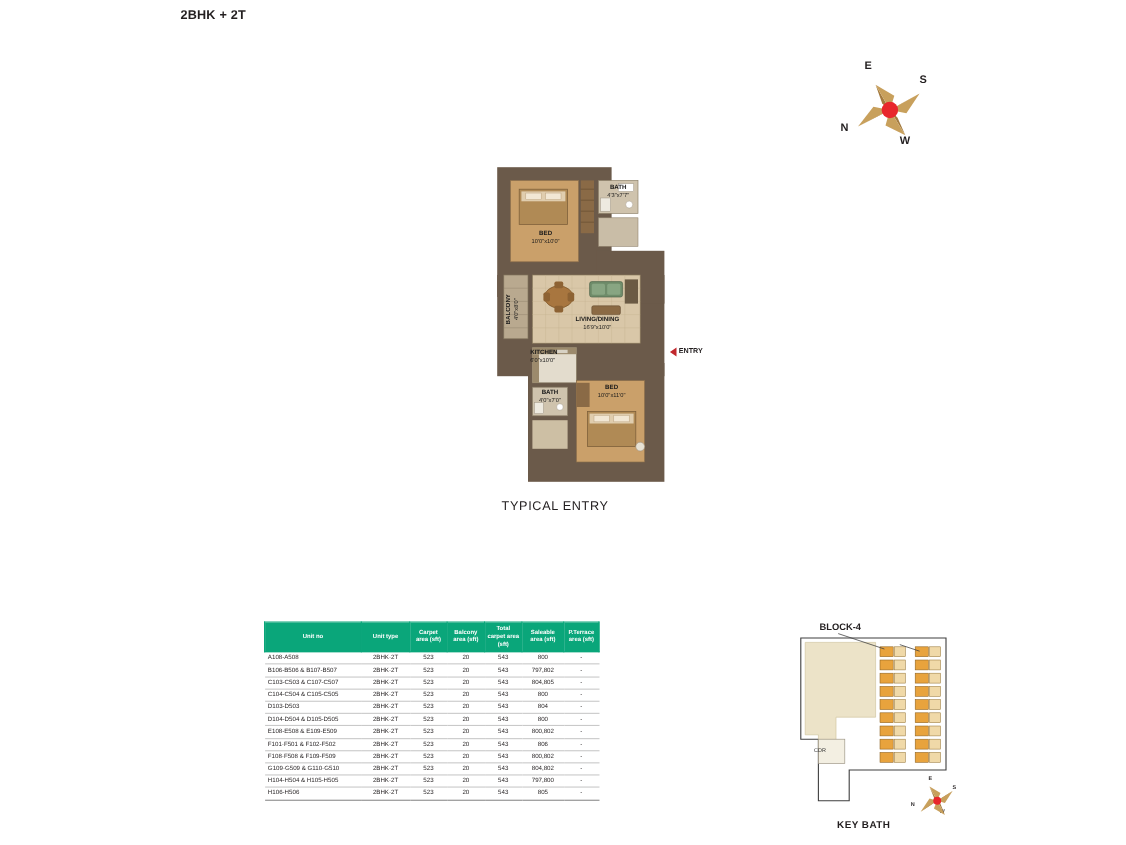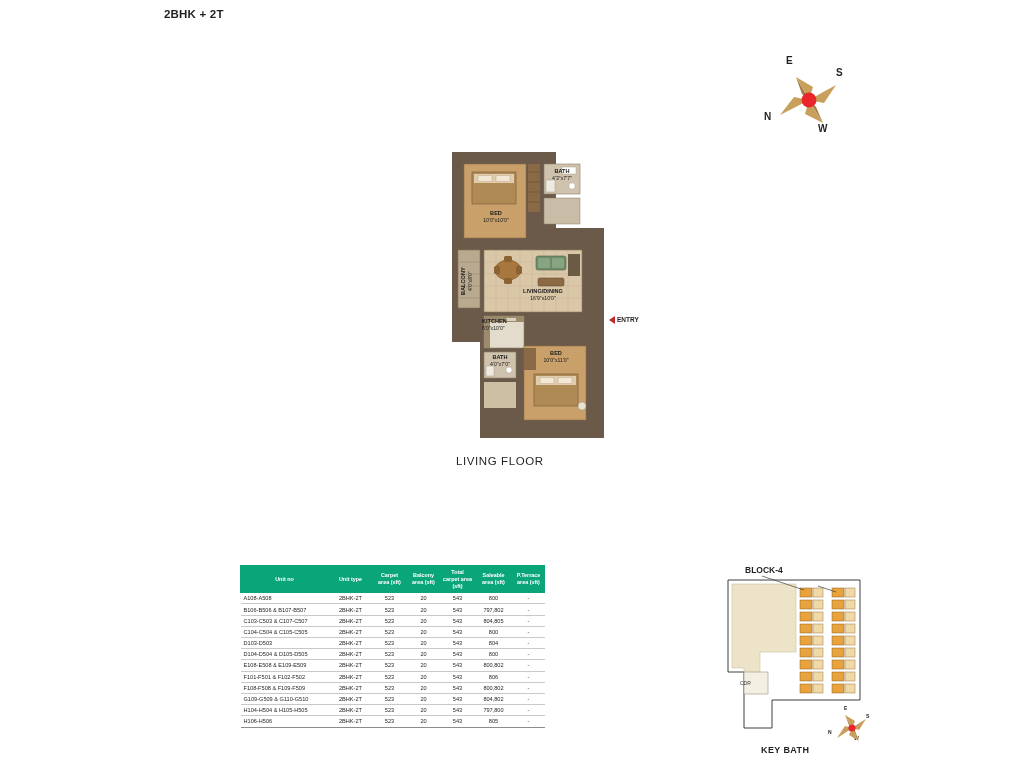--- a/index.html
+++ b/index.html
@@ -238,21 +238,21 @@
       <span class="dim">4'0"x7'0"</span>
     </div>
     <div class="room-lbl" style="left:80px; top:200px; width:52px;">
       <span>BED</span><br>
       <span class="dim">10'0"x11'0"</span>
     </div>
   </div>
 
   <div class="entry-arrow"></div>
   <div class="entry-label">ENTRY</div>
-  <div class="fp-caption">LIVING FLOOR</div>
+  <div class="fp-caption">TYPICAL ENTRY</div>
 
   <table class="unit-table">
     <colgroup>
       <col class="c0">
         <col class="c1">
         <col class="c2">
         <col class="c3">
         <col class="c4">
         <col class="c5">
         <col class="c6">

